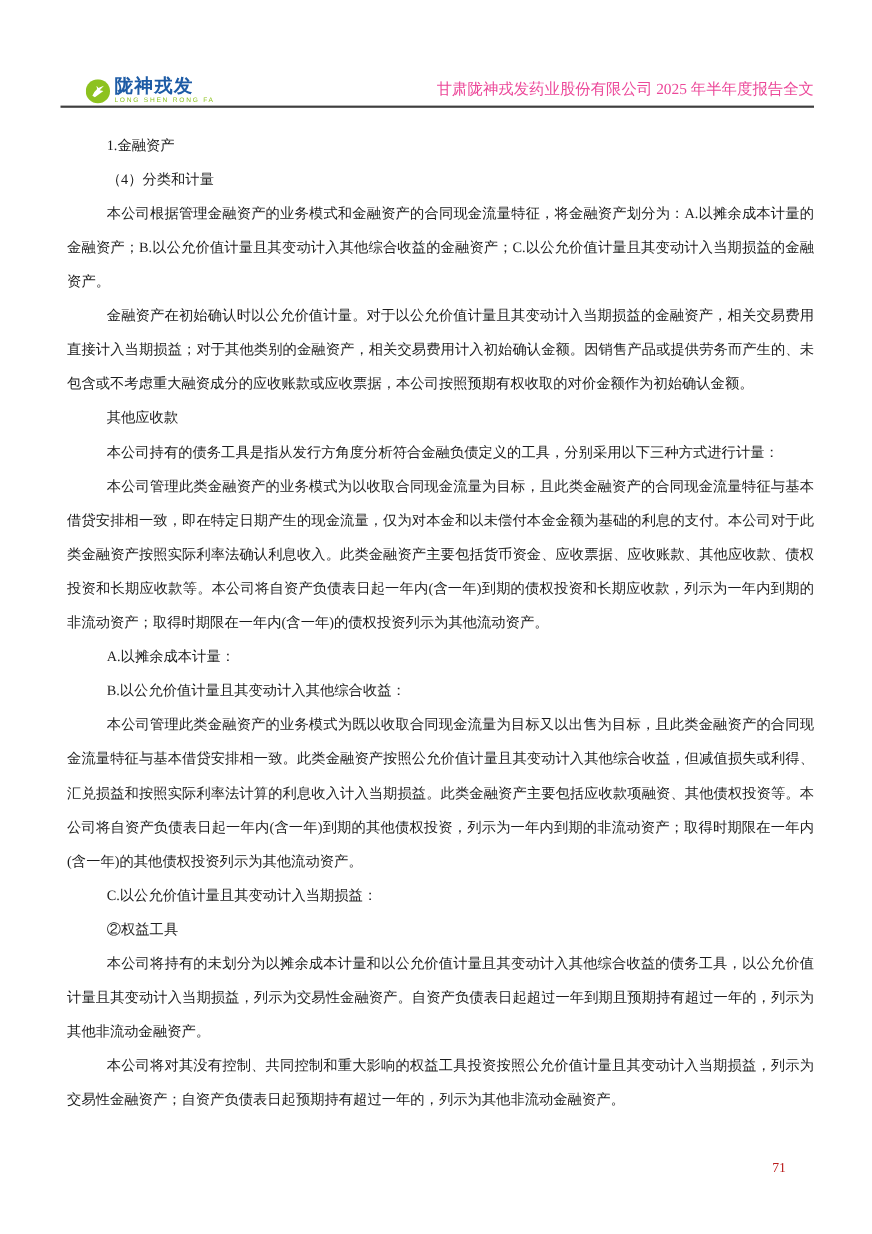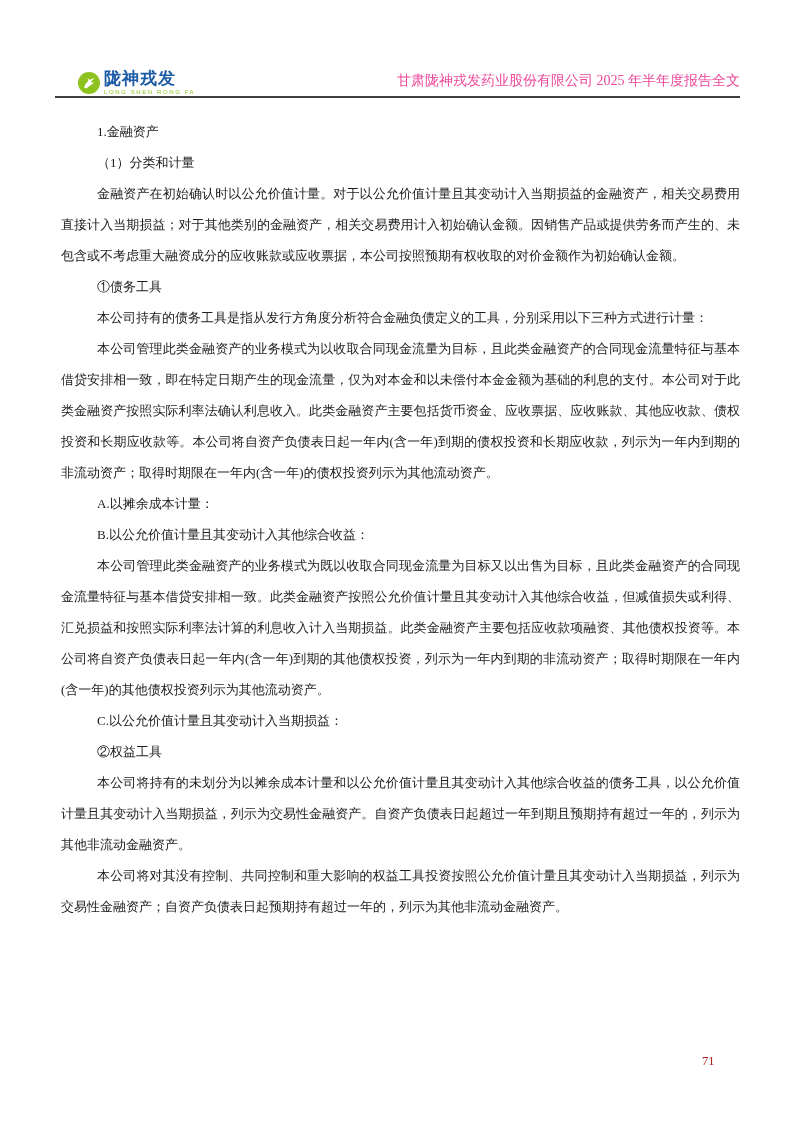--- a/index.html
+++ b/index.html
@@ -78,23 +78,24 @@
       <span class="logo-en">LONG SHEN RONG FA</span>
     </div>
   </div>
 
   <div class="header-title">甘肃陇神戎发药业股份有限公司 2025 年半年度报告全文</div>
 
   <div class="header-rule"></div>
 
   <div class="doc-body">
       <p>1.金融资产</p>
-      <p>（1）分类和计量</p>
+      <p>（4）分类和计量</p>
+      <p>本公司根据管理金融资产的业务模式和金融资产的合同现金流量特征，将金融资产划分为：A.以摊余成本计量的金融资产；B.以公允价值计量且其变动计入其他综合收益的金融资产；C.以公允价值计量且其变动计入当期损益的金融资产。</p>
       <p>金融资产在初始确认时以公允价值计量。对于以公允价值计量且其变动计入当期损益的金融资产，相关交易费用直接计入当期损益；对于其他类别的金融资产，相关交易费用计入初始确认金额。因销售产品或提供劳务而产生的、未包含或不考虑重大融资成分的应收账款或应收票据，本公司按照预期有权收取的对价金额作为初始确认金额。</p>
-      <p>①债务工具</p>
+      <p>其他应收款</p>
       <p>本公司持有的债务工具是指从发行方角度分析符合金融负债定义的工具，分别采用以下三种方式进行计量：</p>
       <p>本公司管理此类金融资产的业务模式为以收取合同现金流量为目标，且此类金融资产的合同现金流量特征与基本借贷安排相一致，即在特定日期产生的现金流量，仅为对本金和以未偿付本金金额为基础的利息的支付。本公司对于此类金融资产按照实际利率法确认利息收入。此类金融资产主要包括货币资金、应收票据、应收账款、其他应收款、债权投资和长期应收款等。本公司将自资产负债表日起一年内(含一年)到期的债权投资和长期应收款，列示为一年内到期的非流动资产；取得时期限在一年内(含一年)的债权投资列示为其他流动资产。</p>
       <p>A.以摊余成本计量：</p>
       <p>B.以公允价值计量且其变动计入其他综合收益：</p>
       <p>本公司管理此类金融资产的业务模式为既以收取合同现金流量为目标又以出售为目标，且此类金融资产的合同现金流量特征与基本借贷安排相一致。此类金融资产按照公允价值计量且其变动计入其他综合收益，但减值损失或利得、汇兑损益和按照实际利率法计算的利息收入计入当期损益。此类金融资产主要包括应收款项融资、其他债权投资等。本公司将自资产负债表日起一年内(含一年)到期的其他债权投资，列示为一年内到期的非流动资产；取得时期限在一年内(含一年)的其他债权投资列示为其他流动资产。</p>
       <p>C.以公允价值计量且其变动计入当期损益：</p>
       <p>②权益工具</p>
       <p>本公司将持有的未划分为以摊余成本计量和以公允价值计量且其变动计入其他综合收益的债务工具，以公允价值计量且其变动计入当期损益，列示为交易性金融资产。自资产负债表日起超过一年到期且预期持有超过一年的，列示为其他非流动金融资产。</p>
       <p>本公司将对其没有控制、共同控制和重大影响的权益工具投资按照公允价值计量且其变动计入当期损益，列示为交易性金融资产；自资产负债表日起预期持有超过一年的，列示为其他非流动金融资产。</p>
     </div>

